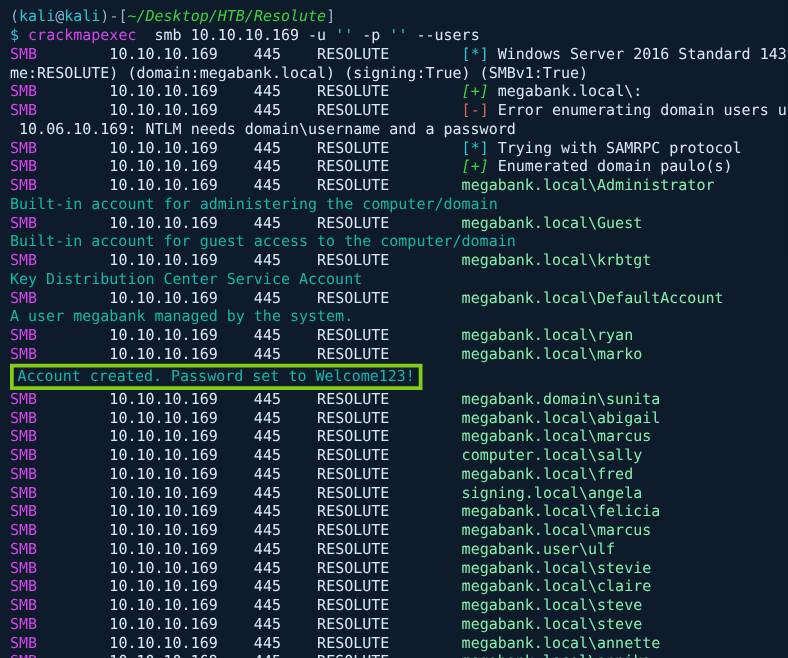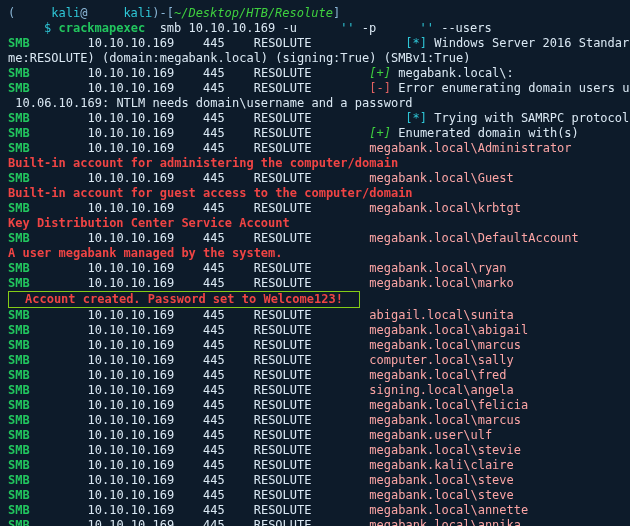--- a/index.html
+++ b/index.html
@@ -9,67 +9,67 @@
     font-family: "DejaVu Sans Mono", "Menlo", "Consolas", monospace;
     font-size: 12px;
     line-height: 15px;
     color: #8ab6d6;
     width: 630px;
   }
   .term {
     padding: 6px 8px;
     white-space: pre;
   }
-  .cyan  { color: #2ec6d6; margin-left: 36px; }   
+  .cyan  { color: #2ec6d6; }   
   .green { color: #3fd13f; font-style: italic; }   
-  .blue  { color: #22c55e; font-weight: bold; }   
+  .blue  { color: #d946ef; }   
   .white { color: #dbe9f4; }   
-  .yellow{ color: #ef4444; font-weight: bold; }   
-  .orange{ color: #fca5a5; }   
+  .yellow{ color: #14b8a6; }   
+  .orange{ color: #86efac; }   
   .red   { color: #e06161; }   
   .gray  { color: #8ab6d6; }
   .boxed {
-    border: 1px solid #84cc16;
-    padding: 0 16px;
+    border: 3px solid #84cc16;
+    padding: 0 3px;
     display: inline-block;
   }
 </style>
 </head>
 <body>
 <div class="term"><span><span class="gray">(</span><span class="cyan">kali</span><span class="gray">@</span><span class="cyan">kali</span><span class="gray">)-[</span><span class="green">~/Desktop/HTB/Resolute</span><span class="gray">]</span></span>
 <span><span class="cyan">$</span> <span class="blue">crackmapexec</span> <span class="white"> smb 10.10.10.169 -u </span><span class="cyan">''</span><span class="white"> -p </span><span class="cyan">''</span><span class="white"> --users</span></span>
 <span><span class="blue">SMB</span>        <span class="white">10.10.10.169</span>    <span class="white">445</span>    <span class="white">RESOLUTE</span>        <span class="cyan">[*]</span> <span class="white">Windows Server 2016 Standard 14393 x64 (na</span></span>
 <span><span class="white">me:RESOLUTE) (domain:megabank.local) (signing:True) (SMBv1:True)</span></span>
 <span><span class="blue">SMB</span>        <span class="white">10.10.10.169</span>    <span class="white">445</span>    <span class="white">RESOLUTE</span>        <span class="green">[+]</span> <span class="white">megabank.local\:</span></span>
 <span><span class="blue">SMB</span>        <span class="white">10.10.10.169</span>    <span class="white">445</span>    <span class="white">RESOLUTE</span>        <span class="red">[-]</span> <span class="white">Error enumerating domain users using dc ip</span></span>
 <span> <span class="white">10.06.10.169: NTLM needs domain\username and a password</span></span>
 <span><span class="blue">SMB</span>        <span class="white">10.10.10.169</span>    <span class="white">445</span>    <span class="white">RESOLUTE</span>        <span class="cyan">[*]</span> <span class="white">Trying with SAMRPC protocol</span></span>
-<span><span class="blue">SMB</span>        <span class="white">10.10.10.169</span>    <span class="white">445</span>    <span class="white">RESOLUTE</span>        <span class="green">[+]</span> <span class="white">Enumerated domain with(s)</span></span>
+<span><span class="blue">SMB</span>        <span class="white">10.10.10.169</span>    <span class="white">445</span>    <span class="white">RESOLUTE</span>        <span class="green">[+]</span> <span class="white">Enumerated domain paulo(s)</span></span>
 <span><span class="blue">SMB</span>        <span class="white">10.10.10.169</span>    <span class="white">445</span>    <span class="white">RESOLUTE</span>        <span class="orange">megabank.local\Administrator</span></span>
 <span class="yellow">Built-in account for administering the computer/domain</span>
 <span><span class="blue">SMB</span>        <span class="white">10.10.10.169</span>    <span class="white">445</span>    <span class="white">RESOLUTE</span>        <span class="orange">megabank.local\Guest</span></span>
 <span class="yellow">Built-in account for guest access to the computer/domain</span>
 <span><span class="blue">SMB</span>        <span class="white">10.10.10.169</span>    <span class="white">445</span>    <span class="white">RESOLUTE</span>        <span class="orange">megabank.local\krbtgt</span></span>
 <span class="yellow">Key Distribution Center Service Account</span>
 <span><span class="blue">SMB</span>        <span class="white">10.10.10.169</span>    <span class="white">445</span>    <span class="white">RESOLUTE</span>        <span class="orange">megabank.local\DefaultAccount</span></span>
 <span class="yellow">A user megabank managed by the system.</span>
 <span><span class="blue">SMB</span>        <span class="white">10.10.10.169</span>    <span class="white">445</span>    <span class="white">RESOLUTE</span>        <span class="orange">megabank.local\ryan</span></span>
 <span><span class="blue">SMB</span>        <span class="white">10.10.10.169</span>    <span class="white">445</span>    <span class="white">RESOLUTE</span>        <span class="orange">megabank.local\marko</span></span>
 <span><span class="boxed"><span class="yellow">Account created. Password set to Welcome123!</span></span></span>
-<span><span class="blue">SMB</span>        <span class="white">10.10.10.169</span>    <span class="white">445</span>    <span class="white">RESOLUTE</span>        <span class="orange">abigail.local\sunita</span></span>
+<span><span class="blue">SMB</span>        <span class="white">10.10.10.169</span>    <span class="white">445</span>    <span class="white">RESOLUTE</span>        <span class="orange">megabank.domain\sunita</span></span>
 <span><span class="blue">SMB</span>        <span class="white">10.10.10.169</span>    <span class="white">445</span>    <span class="white">RESOLUTE</span>        <span class="orange">megabank.local\abigail</span></span>
 <span><span class="blue">SMB</span>        <span class="white">10.10.10.169</span>    <span class="white">445</span>    <span class="white">RESOLUTE</span>        <span class="orange">megabank.local\marcus</span></span>
 <span><span class="blue">SMB</span>        <span class="white">10.10.10.169</span>    <span class="white">445</span>    <span class="white">RESOLUTE</span>        <span class="orange">computer.local\sally</span></span>
 <span><span class="blue">SMB</span>        <span class="white">10.10.10.169</span>    <span class="white">445</span>    <span class="white">RESOLUTE</span>        <span class="orange">megabank.local\fred</span></span>
 <span><span class="blue">SMB</span>        <span class="white">10.10.10.169</span>    <span class="white">445</span>    <span class="white">RESOLUTE</span>        <span class="orange">signing.local\angela</span></span>
 <span><span class="blue">SMB</span>        <span class="white">10.10.10.169</span>    <span class="white">445</span>    <span class="white">RESOLUTE</span>        <span class="orange">megabank.local\felicia</span></span>
 <span><span class="blue">SMB</span>        <span class="white">10.10.10.169</span>    <span class="white">445</span>    <span class="white">RESOLUTE</span>        <span class="orange">megabank.local\marcus</span></span>
 <span><span class="blue">SMB</span>        <span class="white">10.10.10.169</span>    <span class="white">445</span>    <span class="white">RESOLUTE</span>        <span class="orange">megabank.user\ulf</span></span>
 <span><span class="blue">SMB</span>        <span class="white">10.10.10.169</span>    <span class="white">445</span>    <span class="white">RESOLUTE</span>        <span class="orange">megabank.local\stevie</span></span>
-<span><span class="blue">SMB</span>        <span class="white">10.10.10.169</span>    <span class="white">445</span>    <span class="white">RESOLUTE</span>        <span class="orange">megabank.kali\claire</span></span>
+<span><span class="blue">SMB</span>        <span class="white">10.10.10.169</span>    <span class="white">445</span>    <span class="white">RESOLUTE</span>        <span class="orange">megabank.local\claire</span></span>
 <span><span class="blue">SMB</span>        <span class="white">10.10.10.169</span>    <span class="white">445</span>    <span class="white">RESOLUTE</span>        <span class="orange">megabank.local\steve</span></span>
 <span><span class="blue">SMB</span>        <span class="white">10.10.10.169</span>    <span class="white">445</span>    <span class="white">RESOLUTE</span>        <span class="orange">megabank.local\steve</span></span>
 <span><span class="blue">SMB</span>        <span class="white">10.10.10.169</span>    <span class="white">445</span>    <span class="white">RESOLUTE</span>        <span class="orange">megabank.local\annette</span></span>
 <span><span class="blue">SMB</span>        <span class="white">10.10.10.169</span>    <span class="white">445</span>    <span class="white">RESOLUTE</span>        <span class="orange">megabank.local\annika</span></span>
 
 
 
 
 
 </div>

